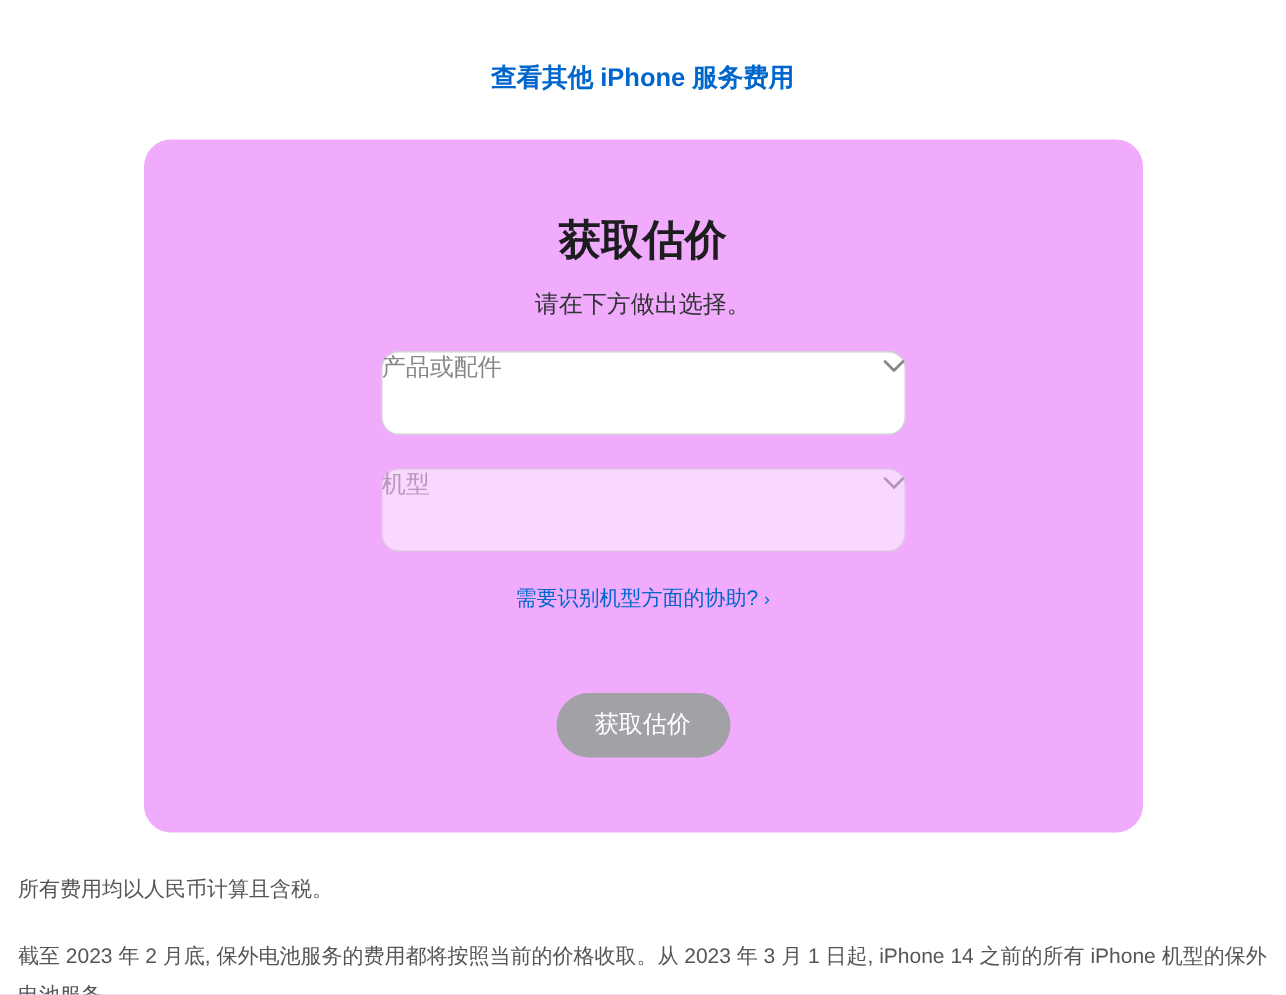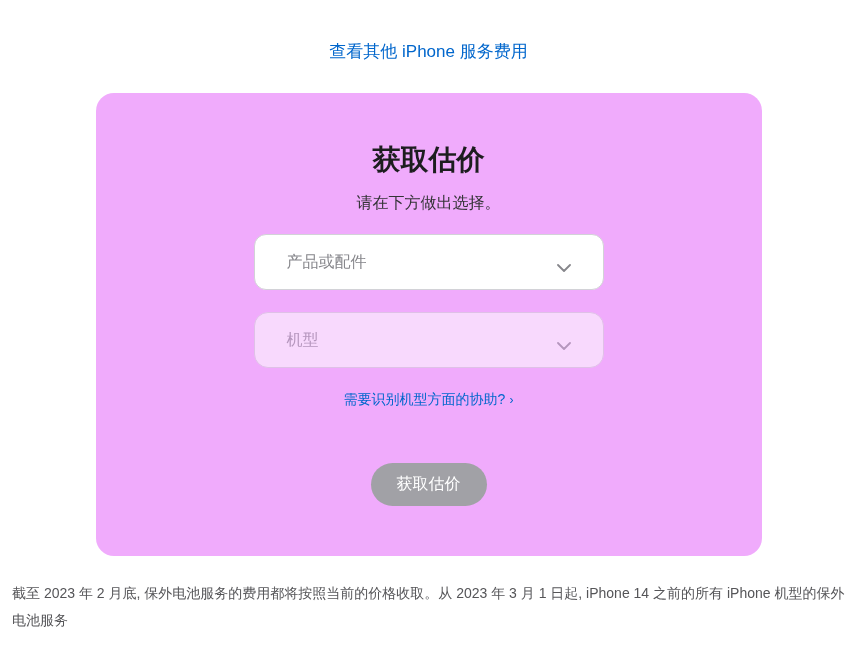--- a/index.html
+++ b/index.html
@@ -15,21 +15,21 @@
       overflow: hidden;
     }
     .top-link {
       text-align: center;
       padding: 40px 0 30px 0;
     }
     .top-link a {
       color: #0066cc;
       text-decoration: none;
       font-size: 17px;
-      font-weight: 400;
+      font-weight: 700;
     }
     .card {
       background: #f0abfc;
       border-radius: 18px;
       width: 666px;
       margin: 0 auto;
       padding: 48px 40px 50px 40px;
       text-align: center;
     }
     .card-title {
@@ -48,28 +48,27 @@
       width: 350px;
       margin: 0 auto 22px auto;
     }
     .select-box {
       width: 100%;
       height: 56px;
       background: #ffffff;
       border: 1px solid #d2d2d7;
       border-radius: 12px;
       display: flex;
-      align-items: center;
+      align-items: flex-start;
       justify-content: space-between;
-      padding: 0 32px;
+      padding: 0 0;
       cursor: pointer;
     }
     .select-box.dimmed {
       opacity: 0.55;
-      border-radius: 14px;
     }
     .select-placeholder {
       color: #86868b;
       font-size: 16px;
     }
     .chevron {
       width: 14px;
       height: 8px;
       display: inline-block;
     }
@@ -145,16 +144,17 @@
   <div class="help-link">
     <a href="#">
       <span>需要识别机型方面的协助?</span><span class="arrow">›</span>
     </a>
   </div>
 
   <button class="submit-btn" disabled="">获取估价</button>
 </div>
 
 <div class="footer-text">
+  <p class="footer-p1">所有费用均以人民币计算且含税。</p>
   <p>
     <span class="non-highlight">截至 2023 年 2 月底, 保外电池服务的费用都将按照当前的价格收取。从 2023 年 3 月 1 日起, iPhone 14 之前的所有 iPhone 机型的保外电池服务</span>
   </p>
 </div>
 
 </body></html>

